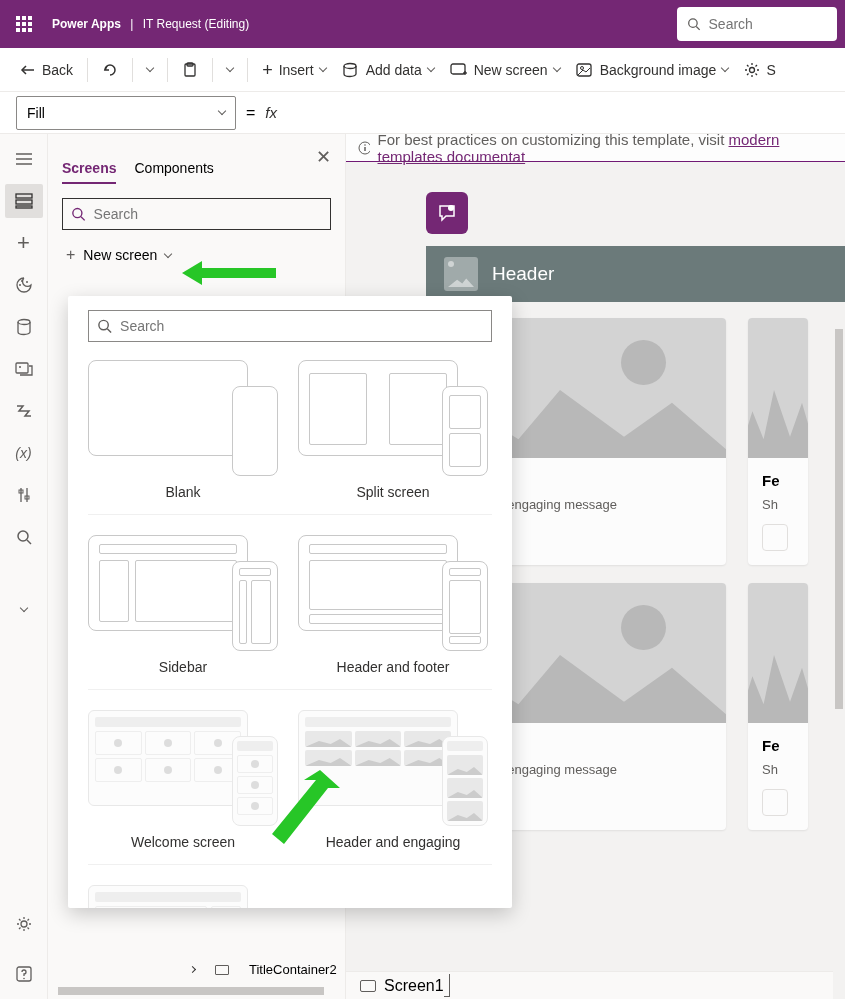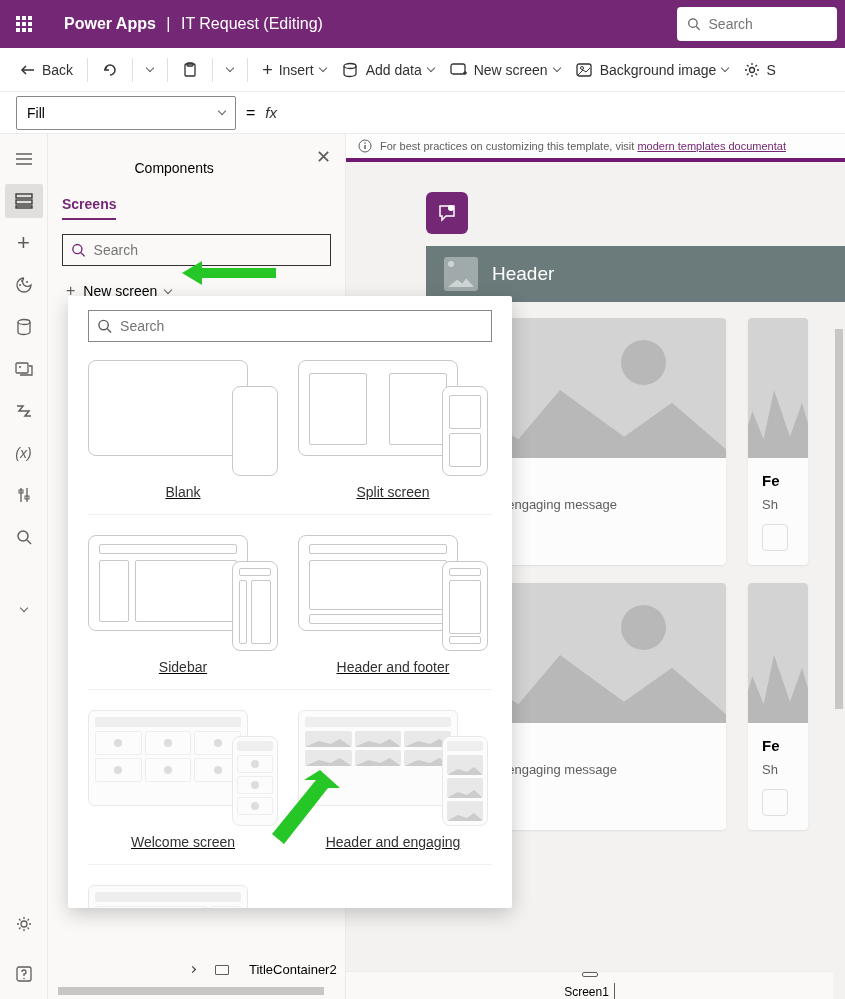--- a/index.html
+++ b/index.html
@@ -3,21 +3,21 @@
 <meta charset="utf-8">
 <style>
   * { box-sizing: border-box; margin: 0; padding: 0; font-family: "Segoe UI", -apple-system, sans-serif; }
   html, body { width: 845px; height: 999px; overflow: hidden; background: #f3f2f1; }
   
   
   .topbar { height: 48px; background: #742774; display: flex; align-items: center; color: white; padding: 0 8px; }
   .waffle { width: 32px; height: 32px; display: flex; align-items: center; justify-content: center; cursor: pointer; }
   .waffle-grid { display: grid; grid-template-columns: repeat(3,4px); grid-template-rows: repeat(3,4px); gap: 2px; }
   .waffle-grid span { background: white; width: 4px; height: 4px; }
-  .app-title { font-size: 16px; margin-left: 24px; }
+  .app-title { font-size: 12px; margin-left: 12px; }
   .app-title .sep { margin: 0 6px; }
   .top-search { margin-left: auto; width: 160px; height: 34px; background: white; border-radius: 4px; display: flex; align-items: center; padding: 0 10px; color: #605e5c; }
   .top-search svg { width: 16px; height: 16px; margin-right: 8px; }
   .top-search input { border: none; outline: none; width: 100%; font-size: 14px; }
   
   
   .toolbar { height: 44px; background: white; display: flex; align-items: center; padding: 0 12px; border-bottom: 1px solid #edebe9; font-size: 14px; color: #323130; }
   .tb-btn { display: flex; align-items: center; padding: 4px 8px; cursor: pointer; gap: 6px; }
   .tb-sep { width: 1px; height: 24px; background: #e1dfdd; margin: 0 6px; }
   .chev { border: solid #605e5c; border-width: 0 1.5px 1.5px 0; padding: 2.5px; transform: rotate(45deg); margin-top: -3px; }
@@ -34,35 +34,35 @@
   .rail { width: 48px; background: #faf9f8; border-right: 1px solid #edebe9; display: flex; flex-direction: column; align-items: center; padding-top: 8px; gap: 8px; }
   .rail-item { width: 38px; height: 34px; display: flex; align-items: center; justify-content: center; cursor: pointer; color: #605e5c; }
   .rail-item.active { background: #e1dfdd; border-radius: 2px; }
   .rail-bottom { margin-top: auto; margin-bottom: 8px; }
   
   .tree-panel { width: 298px; background: #faf9f8; border-right: 1px solid #edebe9; position: relative; padding: 12px 14px; }
   .tree-title { font-size: 18px; font-weight: 600; }
   .tree-close { position: absolute; top: 12px; right: 14px; font-size: 18px; cursor: pointer; color: #605e5c; }
   .tree-tabs { display: flex; gap: 18px; margin-top: 14px; font-size: 14px; }
   .tree-tab { padding-bottom: 6px; cursor: pointer; }
-  .tree-tab.active { color: #742774; border-bottom: 2.5px solid #742774; font-weight: 600; margin-top: 36px; }
+  .tree-tab.active { color: #742774; border-bottom: 2.5px solid #742774; font-weight: 600; }
   .tree-search { margin-top: 14px; height: 32px; border: 1px solid #323130; display: flex; align-items: center; padding: 0 8px; gap: 8px; }
   .tree-search svg { width: 16px; height: 16px; color: #742774; }
   .tree-search input { border: none; outline: none; background: transparent; font-size: 14px; width: 100%; }
   .new-screen-btn { margin-top: 12px; display: flex; align-items: center; gap: 8px; font-size: 14px; padding: 4px; cursor: pointer; }
   .plus-lg { font-size: 16px; color: #605e5c; }
   
   .tree-items { position: absolute; bottom: 18px; left: 14px; font-size: 13px; }
   .tree-node { display: flex; align-items: center; gap: 20px; padding: 4px 0; padding-left: 128px; }
   .tree-node .node-chev { border: solid #323130; border-width: 0 1px 1px 0; padding: 2px; transform: rotate(-45deg); }
   .node-icon { width: 14px; height: 10px; border: 1px solid #605e5c; border-radius: 1px; }
   
   
   .canvas-area { flex: 1; position: relative; background: #f3f2f1; overflow: hidden; }
-  .info-bar { height: 28px; background: #fdfdfd; border-bottom: 4px solid #701a75; display: flex; align-items: center; padding: 0 12px; font-size: 11px; color: #605e5c; gap: 8px; }
+  .info-bar { height: 28px; background: #fdfdfd; border-bottom: 1px solid #701a75; display: flex; align-items: center; padding: 0 12px; font-size: 15px; color: #605e5c; gap: 8px; justify-content: space-between; }
   .info-bar a { color: #742774; text-decoration: underline; }
   
   .canvas-inner { padding: 30px 16px 0 80px; }
   .copilot-btn { width: 42px; height: 42px; background: #742774; border-radius: 6px; display: flex; align-items: center; justify-content: center; color: white; margin-bottom: 12px; }
   .canvas-header { background: #6b7a7a; height: 56px; display: flex; align-items: center; padding: 0 18px; gap: 14px; color: white; font-size: 19px; width: 600px; }
   .hdr-img { width: 34px; height: 34px; background: #a0aaaa; border-radius: 3px; position: relative; }
   .hdr-img::after { content:""; position:absolute; left:4px; top:4px; width:6px; height:6px; border-radius:50%; background:#cfd4d4; }
   .hdr-img::before { content:""; position:absolute; bottom:4px; left:4px; right:4px; height:12px; background:#cfd4d4; clip-path: polygon(0 100%, 35% 40%, 55% 70%, 70% 30%, 100% 100%); }
   
   .cards-row { display: flex; gap: 22px; margin-top: 16px; }
@@ -75,21 +75,21 @@
   .card-body p { font-size: 13px; color: #605e5c; margin-bottom: 12px; }
   .card-btn { display: inline-block; border: 1px solid #e1dfdd; border-radius: 4px; padding: 5px 10px; font-size: 13px; }
   
   
   .popup { position: absolute; left: 68px; top: 296px; width: 444px; height: 612px; background: white; box-shadow: 0 6px 20px rgba(0,0,0,0.2); border-radius: 2px; padding: 14px 20px; overflow: hidden; z-index: 200; }
   .popup-search { height: 32px; border: 1px solid #8a8886; display: flex; align-items: center; padding: 0 8px; gap: 8px; margin-bottom: 14px; }
   .popup-search svg { width: 16px; height: 16px; color: #605e5c; }
   .popup-search input { border: none; outline: none; width: 100%; font-size: 14px; }
   .popup-section { border-top: 1px solid #f0f0f0; padding-top: 16px; display: flex; gap: 20px; margin-bottom: 14px; }
   .popup-section.first { border-top: none; padding-top: 0; }
-  .tpl { width: 190px; text-align: center; cursor: pointer; text-decoration: underline; }
+  .tpl { width: 190px; text-align: center; cursor: pointer; }
   .tpl-label { font-size: 14px; color: #323130; margin-top: 8px; }
   .tpl-preview { height: 120px; position: relative; }
   
   .tpl-box { position: absolute; border: 1.5px solid #c8c8c8; border-radius: 8px; background: white; }
   .big-wide { width: 160px; height: 96px; left: 0; top: 4px; }
   .phone { width: 46px; height: 90px; right: 0; bottom: 0; }
   .split-left { position:absolute; left:10px; top:12px; width:58px; height:72px; border:1.5px solid #c8c8c8; border-radius:2px; }
   .split-right { position:absolute; right:10px; top:12px; width:58px; height:72px; border:1.5px solid #c8c8c8; border-radius:2px; }
   .phone-split-top { position:absolute; left:6px; right:6px; top:8px; height:34px; border:1.5px solid #c8c8c8; border-radius:2px; }
   .phone-split-bot { position:absolute; left:6px; right:6px; bottom:8px; height:34px; border:1.5px solid #c8c8c8; border-radius:2px; }
@@ -118,21 +118,21 @@
   
   .hg-grid { display:grid; grid-template-columns:1fr 1fr 1fr; gap:3px; }
   .hg-cell { height:16px; background:#e8e8e8; border-radius:2px; position:relative; overflow:hidden; }
   .hg-cell::after { content:""; position:absolute; bottom:0; left:0; right:0; height:10px; background:#ccc; clip-path: polygon(0 100%, 30% 40%, 55% 70%, 75% 20%, 100% 100%); }
   
   
   .arrow1, .arrow2 { position:absolute; z-index:300; pointer-events:none; }
   .arrow1 { left: 182px; top: 255px; }
   .arrow2 { left: 250px; top: 770px; }
   
-  .status-bar { position:absolute; bottom:0; left:346px; right:12px; height:28px; background:#faf9f8; border-top:1px solid #edebe9; display:flex; align-items:center; padding:0 14px; font-size:12px; gap:8px;flex-direction:column; }
+  .status-bar { position:absolute; bottom:0; left:346px; right:12px; height:28px; background:#faf9f8; border-top:1px solid #edebe9; display:flex; align-items:center; padding:0 14px; font-size:16px; gap:8px; }
   .screen-dd-icon { width:16px; height:12px; border:1px solid #605e5c; border-radius:2px; }
   .scroll-thumb { position:absolute; bottom:4px; left:58px; width:266px; height:8px; background:#c8c6c4; border-radius:0; }
   .pane-scroll { position:absolute; top:195px; right:2px; width:8px; height:740px; background:#f3f2f1; }
   .pane-scroll-thumb { width:8px; height:380px; background:#c8c6c4; }
 </style>
 </head>
 <body>
 
 <div class="topbar">
   <div class="waffle">

